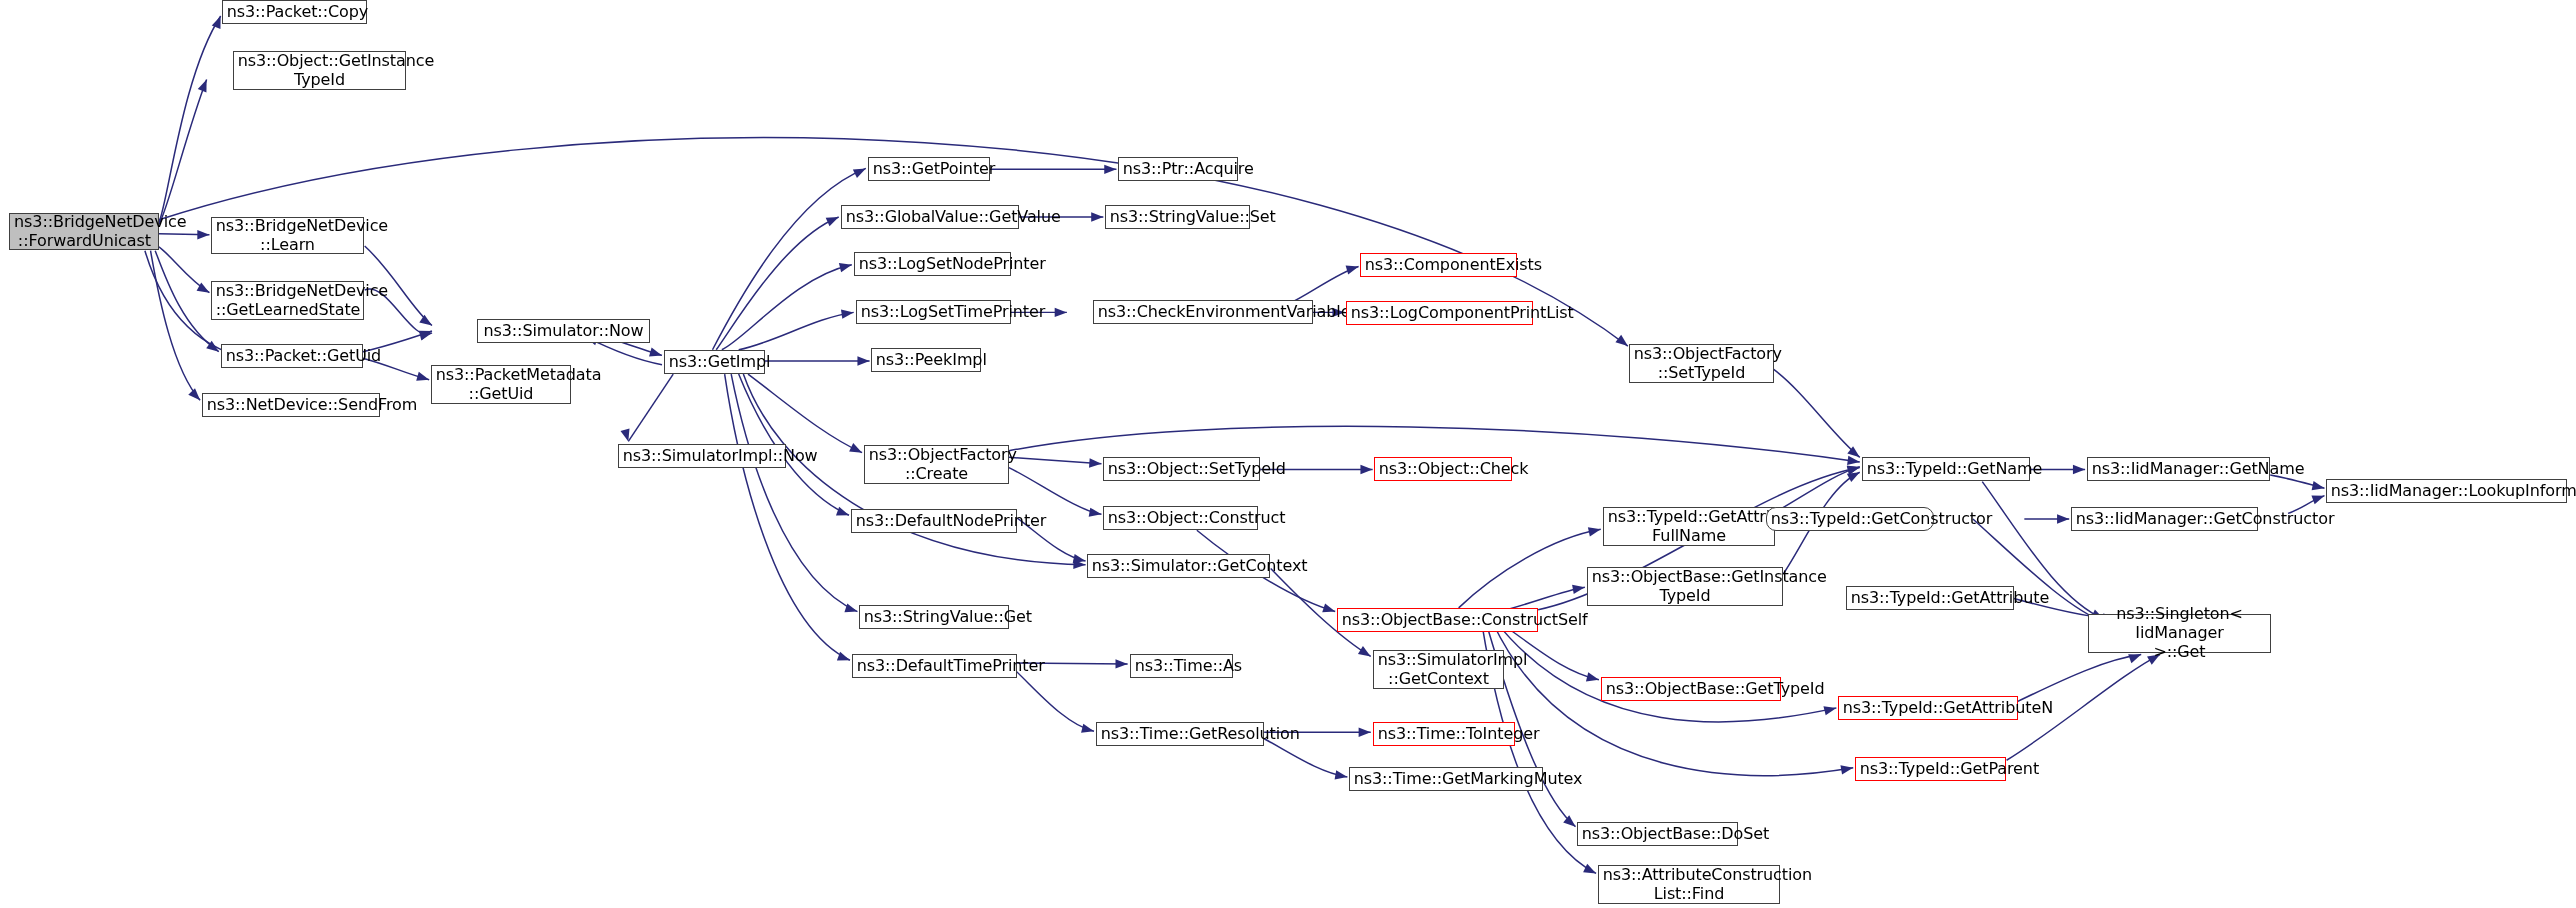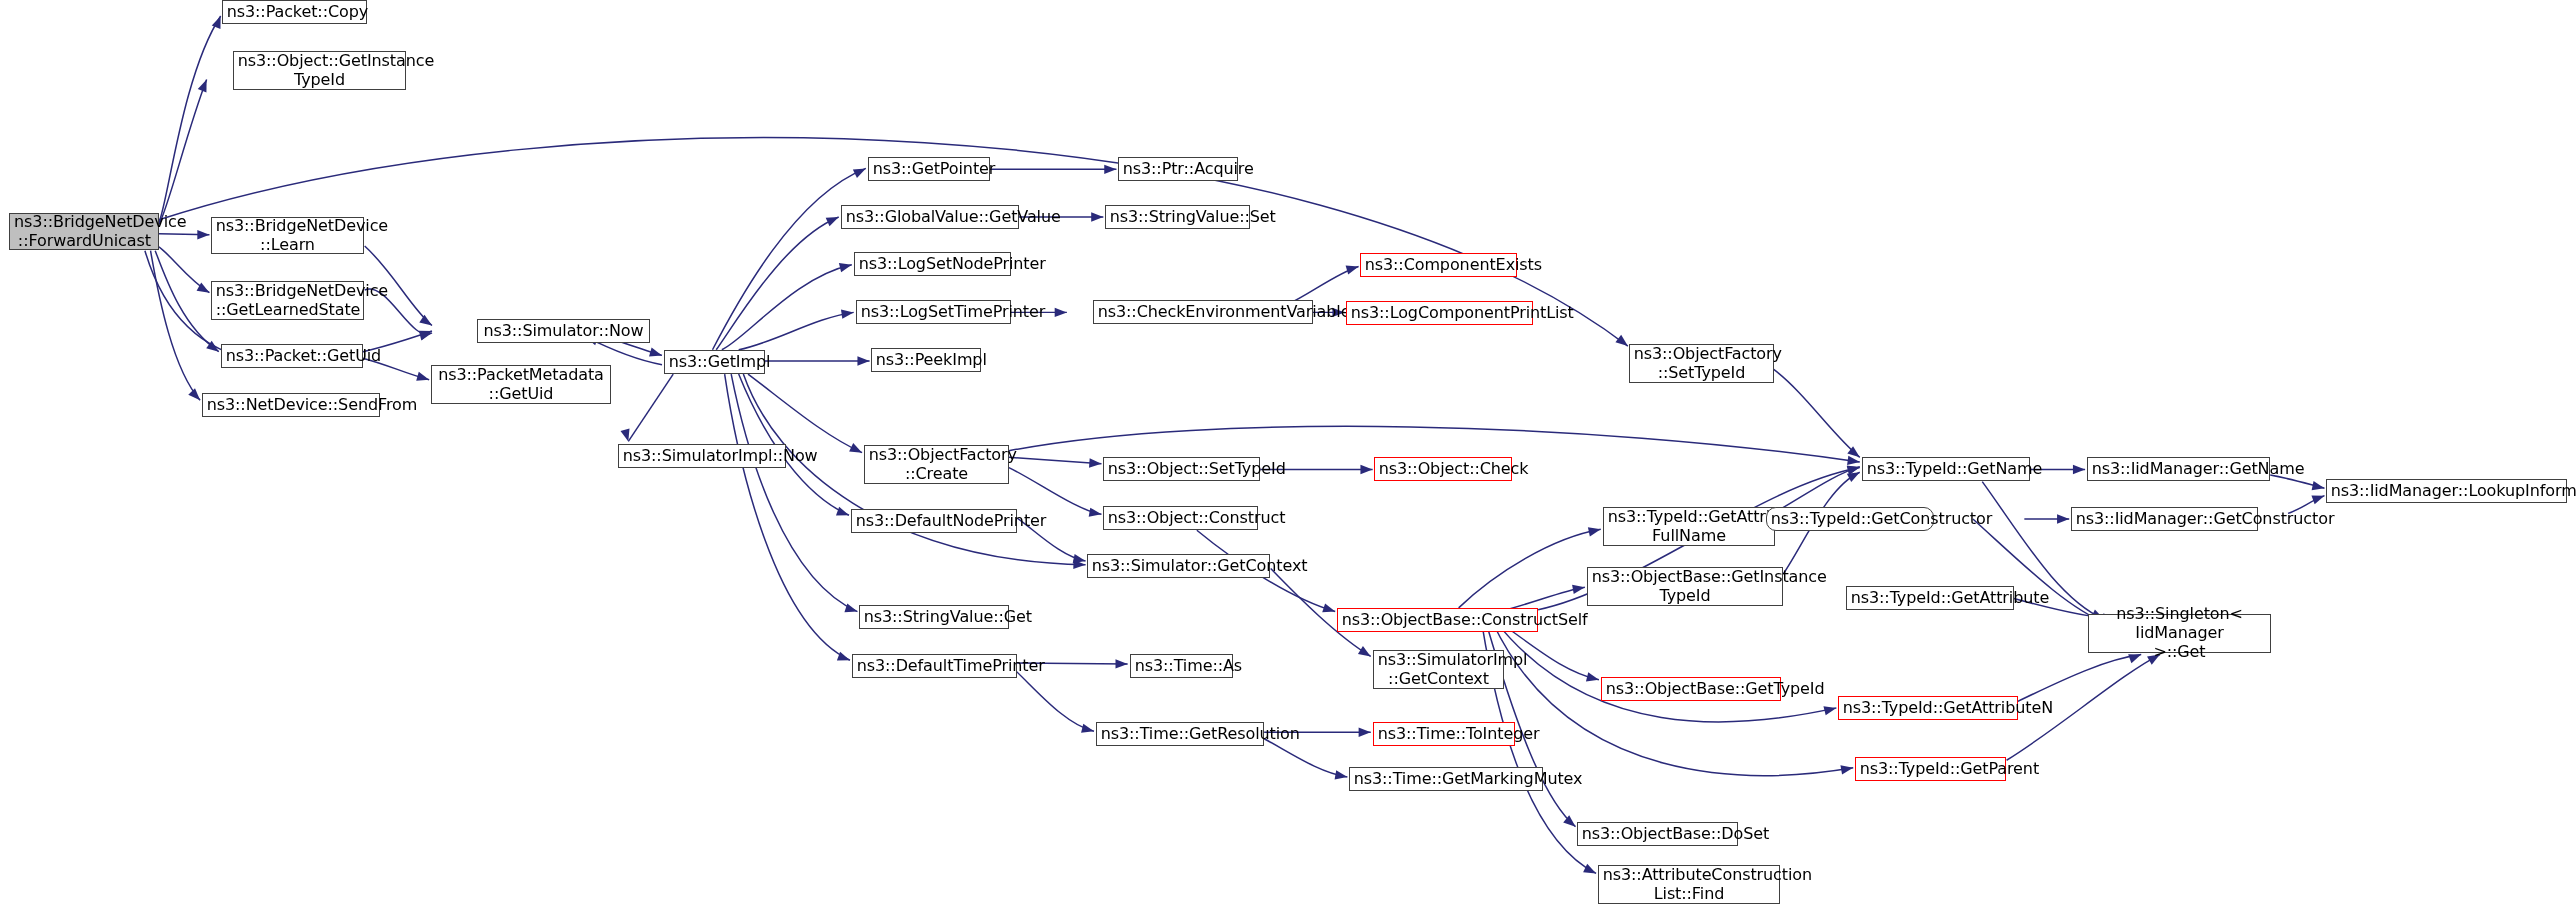--- a/index.html
+++ b/index.html
@@ -164,21 +164,21 @@
       <div class="node" style="left: 222px; top: 0px; width: 145px; height: 24px;"><span>ns3::Packet::Copy</span></div>
       <div class="node" style="left: 208px; top: 51px; width: 173px; height: 39px; margin-left: 25px;"><span>ns3::Object::GetInstance
 TypeId</span></div>
       <div class="node" style="left: 211px; top: 217px; width: 153px; height: 37px;"><span>ns3::BridgeNetDevice
 ::Learn</span></div>
       <div class="node" style="left: 211px; top: 281px; width: 153px; height: 39px;"><span>ns3::BridgeNetDevice
 ::GetLearnedState</span></div>
       <div class="node" style="left: 221px; top: 344px; width: 142px; height: 24px;"><span>ns3::Packet::GetUid</span></div>
       <div class="node" style="left: 202px; top: 393px; width: 178px; height: 24px;"><span>ns3::NetDevice::SendFrom</span></div>
       <div class="node" style="left: 434px; top: 319px; width: 173px; height: 24px; margin-left: 43px;"><span>ns3::Simulator::Now</span></div>
-      <div class="node" style="left: 431px; top: 365px; width: 180px; height: 39px;"><span>ns3::PacketMetadata
+      <div class="node" style="left: 431px; top: 365px; width: 140px; height: 39px;"><span>ns3::PacketMetadata
 ::GetUid</span></div>
       <div class="node" style="left: 618px; top: 444px; width: 168px; height: 24px;"><span>ns3::SimulatorImpl::Now</span></div>
       <div class="node" style="left: 664px; top: 350px; width: 101px; height: 24px;"><span>ns3::GetImpl</span></div>
       <div class="node" style="left: 868px; top: 157px; width: 122px; height: 24px;"><span>ns3::GetPointer</span></div>
       <div class="node" style="left: 841px; top: 205px; width: 178px; height: 24px;"><span>ns3::GlobalValue::GetValue</span></div>
       <div class="node" style="left: 854px; top: 252px; width: 157px; height: 24px;"><span>ns3::LogSetNodePrinter</span></div>
       <div class="node" style="left: 856px; top: 300px; width: 155px; height: 24px;"><span>ns3::LogSetTimePrinter</span></div>
       <div class="node" style="left: 871px; top: 348px; width: 110px; height: 24px;"><span>ns3::PeekImpl</span></div>
       <div class="node" style="left: 1118px; top: 157px; width: 120px; height: 24px;"><span>ns3::Ptr::Acquire</span></div>
       <div class="node" style="left: 1105px; top: 205px; width: 145px; height: 24px;"><span>ns3::StringValue::Set</span></div>

